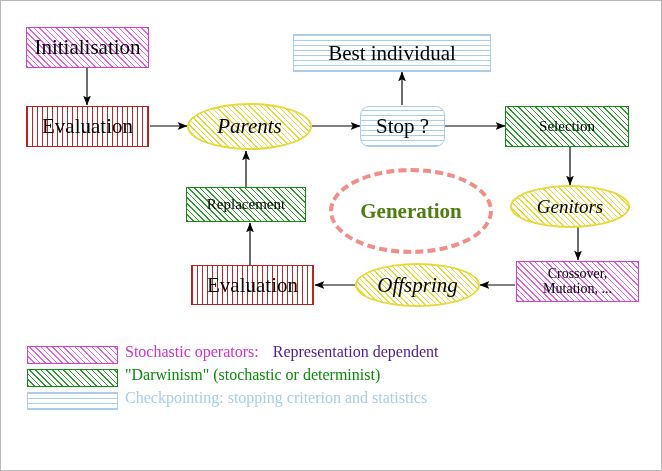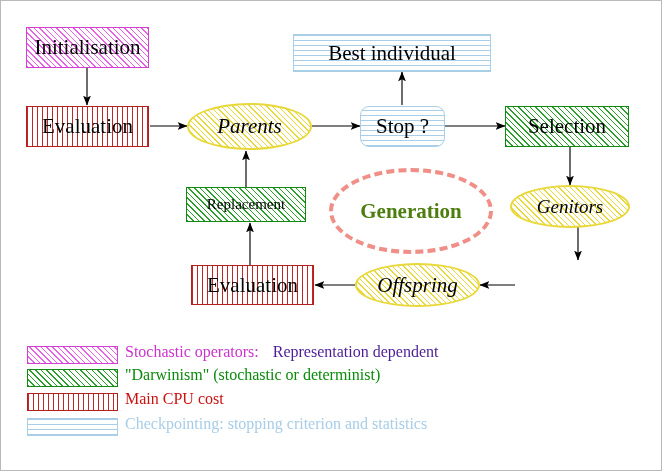--- a/index.html
+++ b/index.html
@@ -144,28 +144,32 @@
   </div>
 
   <div class="node fill-blue" style="left:292px;top:33px;width:198px;height:38px;font-size:21px;">
     <span class="lbl">Best individual</span>
   </div>
 
   <div class="node fill-blue rounded" style="left:359px;top:105px;width:85px;height:41px;font-size:21px;">
     <span class="lbl">Stop ?</span>
   </div>
 
-  <div class="node fill-green" style="left:504px;top:105px;width:124px;height:41px;font-size:21px;">
+  <div class="node fill-green" style="left:504px;top:105px;width:124px;height:41px;font-size:15px;">
     <span class="lbl">Selection</span>
   </div>
 
   <div class="node ellipse fill-yellow" style="left:509px;top:184px;width:120px;height:43px;font-size:19px;">
     <span class="lbl">Genitors</span>
   </div>
 
+  <div class="node fill-magenta" style="left:515px;top:260px;width:123px;height:41px;font-size:14px;">
+    <span class="lbl">Crossover,
+Mutation, ...</span>
+  </div>
 
   <div class="node ellipse fill-yellow" style="left:354px;top:262px;width:125px;height:44px;font-size:21px;">
     <span class="lbl">Offspring</span>
   </div>
 
   <div class="node fill-red" style="left:190px;top:264px;width:123px;height:40px;font-size:21px;">
     <span class="lbl">Evaluation</span>
   </div>
 
   <div class="node fill-green" style="left:185px;top:186px;width:120px;height:35px;font-size:15px;">
@@ -183,24 +187,20 @@
       <div class="leg-text" style="top:6px;">
         <span style="color:#cc33cc;margin-top:12px;">Stochastic operators:</span><span class="seg2" style="color:#4c1d95;">Representation dependent</span>
       </div>
     </div>
 
     <div class="leg-row">
       <div class="leg-swatch fill-green" style="top:6px;"></div>
       <div class="leg-text" style="top:3px;color:#0a8a0a;">"Darwinism" (stochastic or determinist)</div>
     </div>
 
-    <div class="leg-row">
-      <div class="leg-swatch fill-red" style="top:4px;"></div>
-      <div class="leg-text" style="top:1px;color:#cc1111;">Main CPU cost</div>
-    </div>
 
     <div class="leg-row">
       <div class="leg-swatch fill-blue" style="top:3px;"></div>
       <div class="leg-text" style="top:0px;color:#a7cde8;">Checkpointing: stopping criterion and statistics</div>
     </div>
 
   </div>
 
 </div>
 

